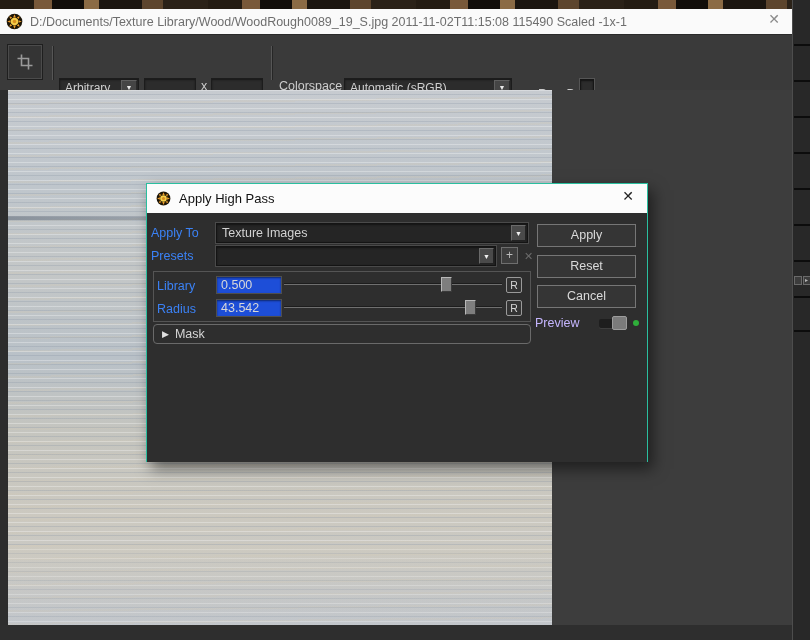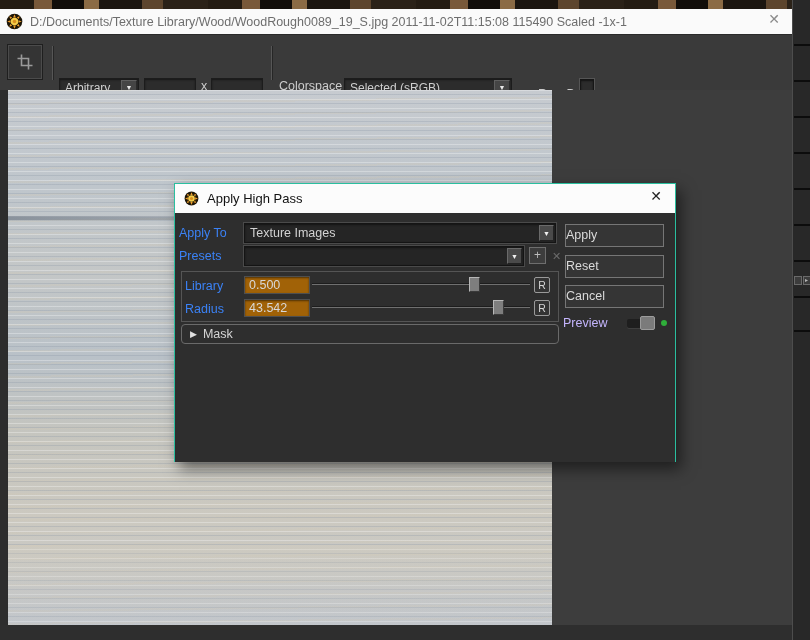--- a/index.html
+++ b/index.html
@@ -43,41 +43,41 @@
   .grain-band-2 { position:absolute; left:0; top:455px; width:100%; height:80px; background:linear-gradient(180deg, rgba(214,205,184,.28), rgba(188,194,204,.18)); }
 
   
   .right-strip { position:absolute; left:792px; top:0; width:18px; height:640px; background:#282828; border-left:1px solid #4d4d4d; }
   .strip-rows { position:absolute; left:1px; top:10px; width:16px; height:322px;
     background:repeating-linear-gradient(180deg, rgba(0,0,0,0) 0 34px, #0c0c0c 34px 36px); border-bottom:2px solid #0c0c0c; }
   .strip-icons { position:absolute; left:0px; top:276px; width:18px; height:12px; display:flex; gap:1px; justify-content:center; }
   .strip-icons .mini { width:8px; height:9px; background:#3c3c3c; border:1px solid #6a6a6a; color:#b5b5b5; font-size:6px; line-height:7px; text-align:center; }
 
   
-  .dialog { position:absolute; left:146px; top:183px; width:502px; height:279px; border:1px solid #2abf9f; box-shadow:5px 7px 14px rgba(0,0,0,.5); background:#2e2e2e;margin-left:28px; }
+  .dialog { position:absolute; left:146px; top:183px; width:502px; height:279px; border:1px solid #2abf9f; box-shadow:5px 7px 14px rgba(0,0,0,.5); background:#2e2e2e; }
   .dlg-title { position:absolute; left:0; top:0; width:100%; height:29px; background:#fcfcfc; display:flex; align-items:center; }
   .dlg-title .dlg-icon { width:15px; height:15px; margin:0 8px 0 9px; }
   .dlg-title .dlg-title-text { color:#111; font-size:13px; }
   .dlg-title .dlg-close { position:absolute; right:13px; top:4px; color:#222; font-size:14px; font-weight:400; cursor:default; }
   .dlg-body { position:absolute; left:0; top:29px; width:100%; height:249px; background:#2e2e2e; font-size:12.5px; }
   .dlg-label { position:absolute; color:#3b82f6; }
   .dcombo { position:absolute; height:20px; background:#252525; border:1px solid #141414; box-shadow:0 0 0 1px #4a4a4a, inset 0 1px 2px rgba(0,0,0,.5); color:#d2d2d2; display:flex; align-items:center; }
   .dcombo .combo-text { flex:1; padding:0 5px; white-space:nowrap; overflow:hidden; }
   .dcombo .combo-arrow { width:15px; height:16px; margin-right:1px; background:#4a4a4a; border:1px solid #6a6a6a; border-bottom-color:#222; border-right-color:#222; color:#f0f0f0; font-size:7px; display:flex; align-items:center; justify-content:center; }
   .sq-btn { position:absolute; width:17px; height:17px; background:#3d3d3d; border:1px solid #6e6e6e; color:#bdbdbd; font-size:12px; line-height:14px; text-align:center; }
   .disabled-x { position:absolute; color:#6b6b6b; font-size:11px; }
   .groupbox { position:absolute; left:6px; top:58px; width:378px; height:51px; border:1px solid #555; }
-  .dinput { position:absolute; height:18px; background:#a16207; border:1px solid #4f4f4f; box-shadow:inset 0 1px 2px rgba(0,0,0,.5); color:#d8d8d8; font-size:12.5px; padding:0 4px; line-height:16px; }
+  .dinput { position:absolute; height:18px; background:#1d4ed8; border:1px solid #4f4f4f; box-shadow:inset 0 1px 2px rgba(0,0,0,.5); color:#d8d8d8; font-size:12.5px; padding:0 4px; line-height:16px; }
   .slider { position:absolute; height:15px; }
   .slider .track { position:absolute; left:0; right:0; top:6px; height:2px; background:#1d1d1d; border-bottom:1px solid #707070; }
   .slider .thumb { position:absolute; top:0; width:11px; height:15px; background:#7e7e7e; border:1px solid #b8b8b8; border-right-color:#3a3a3a; border-bottom-color:#3a3a3a; }
   .r-btn { position:absolute; width:16px; height:16px; background:#333; border:1px solid #9a9a9a; color:#d5d5d5; font-size:10.5px; line-height:14px; text-align:center; border-radius:2px; }
   .maskbox { position:absolute; left:6px; top:111px; width:378px; height:20px; border:1px solid #6a6a6a; border-radius:4px; display:flex; align-items:center; color:#d5d5d5; }
   .maskbox .tri { font-size:9px; margin:0 6px 0 8px; color:#e0e0e0; }
-  .dlg-btn { position:absolute; left:390px; width:99px; height:23px; background:#353535; border:1px solid #767676; color:#dadada; font-size:12.5px; line-height:21px; }
+  .dlg-btn { position:absolute; left:390px; width:99px; height:23px; background:#353535; border:1px solid #767676; color:#dadada; font-size:12.5px; text-align:center; line-height:21px; }
   .preview-row { position:absolute; left:388px; top:102px; width:110px; height:18px; }
   .preview-label { position:absolute; left:0; top:1px; color:#c4b5fd; }
   .toggle { position:absolute; left:64px; top:4px; width:26px; height:9px; background:#1e1e1e; border-radius:2px; box-shadow:0 1px 0 rgba(255,255,255,.08); }
   .toggle .knob { position:absolute; top:-3px; width:15px; height:14px; background:#7b7b7b; border:1px solid #9c9c9c; border-radius:2px; }
   .toggle.on .knob { right:-2px; }
   .green-dot { position:absolute; left:98px; top:5px; width:6px; height:6px; border-radius:50%; background:#2fae3a; }
 </style>
 </head>
 <body>
 
@@ -117,21 +117,21 @@
       <span class="combo-text">Arbitrary</span>
       <span class="combo-arrow">▼</span>
     </div>
     <div class="tfield" style="left:144px; top:43px; width:52px;"></div>
     <span class="tb-label" style="left:201px; top:44px;">x</span>
     <div class="tfield" style="left:211px; top:43px; width:52px;"></div>
 
     <div class="vsep" style="left:271px;"></div>
     <span class="tb-label" style="left:279px; top:44px;">Colorspace</span>
     <div class="combo" style="left:344px; top:43px; width:168px;">
-      <span class="combo-text">Selected (sRGB)</span>
+      <span class="combo-text">Automatic (sRGB)</span>
       <span class="combo-arrow">▼</span>
     </div>
     <span class="tb-label" style="left:538px; top:44px;margin-top:8px;">Raw Data</span>
     <div class="checkbox" style="left:580px; top:44px;"></div>
   </div>
 
   <div class="canvas">
     <div class="canvas-left"></div>
     <div class="wood-image">
       <div class="grain-band-1"></div>

